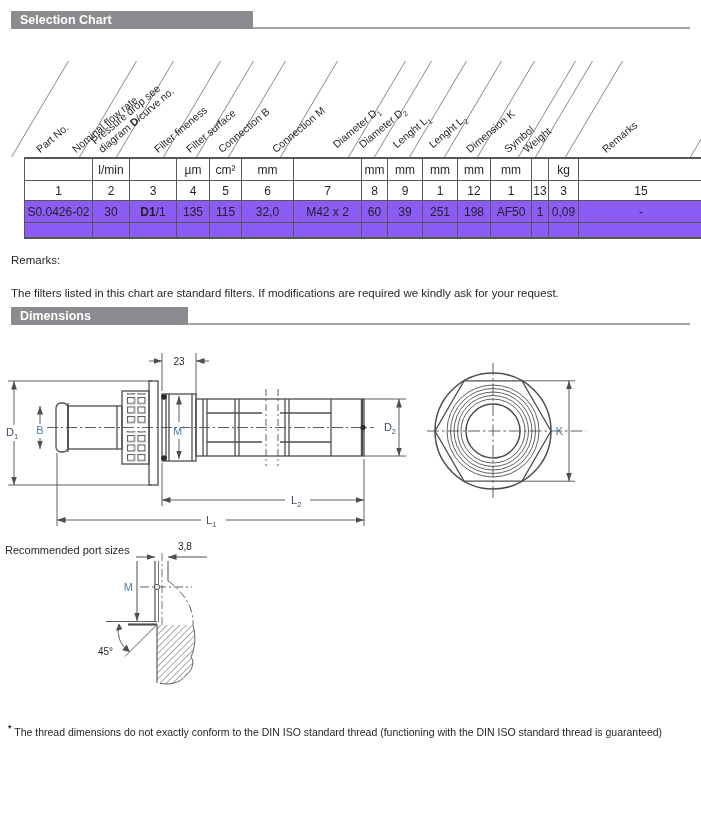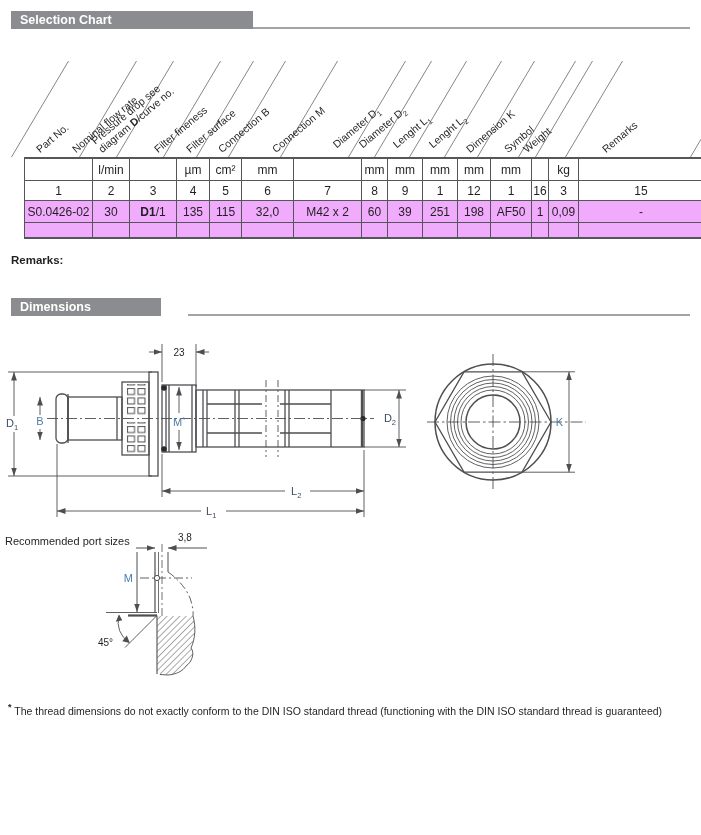--- a/index.html
+++ b/index.html
@@ -2,56 +2,56 @@
 <html><head>
 <meta charset="utf-8">
 <style>
   html,body{margin:0;padding:0;background:#fff;}
   .page{position:relative;width:701px;height:835px;background:#ffffff;overflow:hidden;
         font-family:"Liberation Sans",sans-serif;color:#231f20;}
   
   .section-bar{margin-left:11px;height:18px;background:#8a8c8f;color:#ffffff;
                font-weight:bold;font-size:12.5px;line-height:18px;padding-left:9px;box-sizing:border-box;}
   .bar1{width:242px;margin-top:11px;}
-  .bar2{width:150px;margin-top:32px;}
+  .bar2{width:177px;margin-top:8px;}
   .bar-line{height:2px;background:#a2a4a7;}
   .line1{margin-left:253px;width:437px;margin-top:-2px;}
   .line2{margin-left:188px;width:502px;margin-top:-2px;}
   
   .diag-header{position:relative;margin-left:11px;width:679px;height:96px;margin-top:32px;}
   .diag-header svg{position:absolute;left:0;top:0;overflow:visible;}
   .diag-label{position:absolute;bottom:3px;transform:rotate(-40deg);transform-origin:0 100%;
               white-space:nowrap;font-size:10.5px;line-height:10.5px;color:#231f20;}
   .diag-label sub{font-size:7.5px;}
   
   .sel-table{border-collapse:collapse;table-layout:fixed;width:679px;margin-left:24px;
              font-size:12px;color:#231f20;}
   .sel-table td{border:1px solid #55565a;text-align:center;vertical-align:middle;
                 padding:0;height:21px;overflow:hidden;white-space:nowrap;}
   .sel-table tr.units-row td{border-top:2px solid #55565a;height:21px;}
   .sel-table tr.num-row td{height:19px;}
   .sel-table tr.spacer td{height:14px;}
-  .sel-table tr.shaded td{background:#f0abfc;}
+  .sel-table tr.shaded td{background:#8b5cf6;}
   .sel-table tr:last-child td{border-bottom:2px solid #55565a;}
   
   .remarks{margin:15px 0 0 11px;font-size:11.5px;}
-  .remarks-h{font-weight:bold;margin-bottom:21px;}
+  .remarks-h{font-weight:normal;margin-bottom:21px;}
   
   .drawings{position:relative;height:384px;}
   .svg-side{position:absolute;left:0;top:14px;}
   .svg-end{position:absolute;left:423px;top:26px;}
   .svg-port{position:absolute;left:0;top:212px;}
   .t{font-family:"Liberation Sans",sans-serif;font-size:11px;}
   .dark{fill:#3a4d61;}
   .blue{fill:#4e7ca8;}
   .num{fill:#231f20;font-size:10px;}
   .s{font-size:7.5px;}
   .port-title{font-family:"Liberation Sans",sans-serif;font-size:11px;fill:#231f20;}
   
-  .footnote{margin:2px 0 0 8px;font-size:10.5px;}
+  .footnote{margin:14px 0 0 8px;font-size:10.5px;}
   .footnote sup{font-weight:bold;font-size:9px;}
 </style>
 </head>
 <body>
 
 <div class="page">
 
   <div class="section-bar bar1">
     <span>Selection Chart</span>
   </div>
@@ -135,21 +135,21 @@
           <td>3</td>
           <td>4</td>
           <td>5</td>
           <td>6</td>
           <td>7</td>
           <td>8</td>
           <td>9</td>
           <td>1</td>
           <td>12</td>
           <td>1</td>
-          <td>16</td>
+          <td>13</td>
           <td>3</td>
           <td>15</td>
         </tr>
         <tr class="shaded">
           <td>S0.0426-02</td>
           <td>30</td>
           <td><b>D1</b>/1</td>
           <td>135</td>
           <td>115</td>
           <td>32,0</td>
@@ -178,20 +178,21 @@
           <td></td>
           <td></td>
           <td></td>
           <td></td>
         </tr>
       </tbody>
   </table>
 
   <div class="remarks">
     <div class="remarks-h">Remarks:</div>
+    <div class="remarks-t">The filters listed in this chart are standard filters. If modifications are required we kindly ask for your request.</div>
   </div>
 
   <div class="section-bar bar2">
     <span>Dimensions</span>
   </div>
   <div class="bar-line line2"></div>
 
   <div class="drawings">
 
     <svg class="svg-side" width="420" height="195" viewBox="0 0 420 195">

